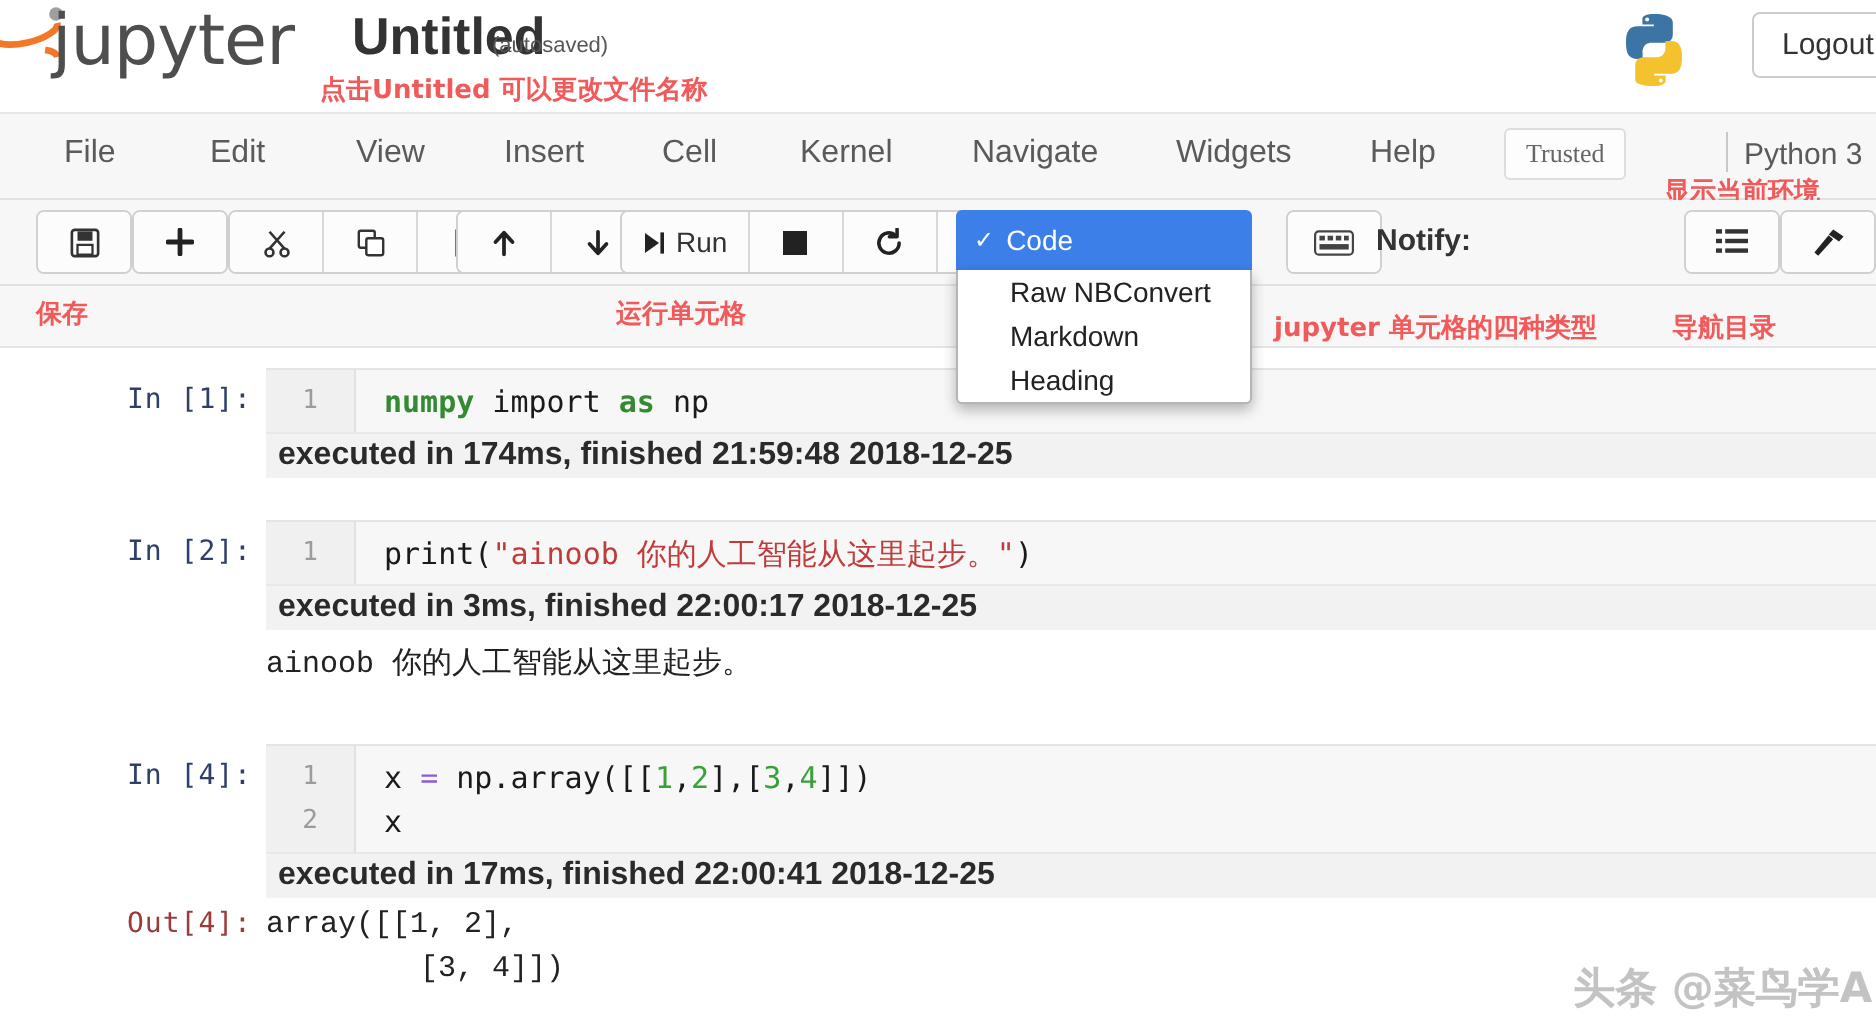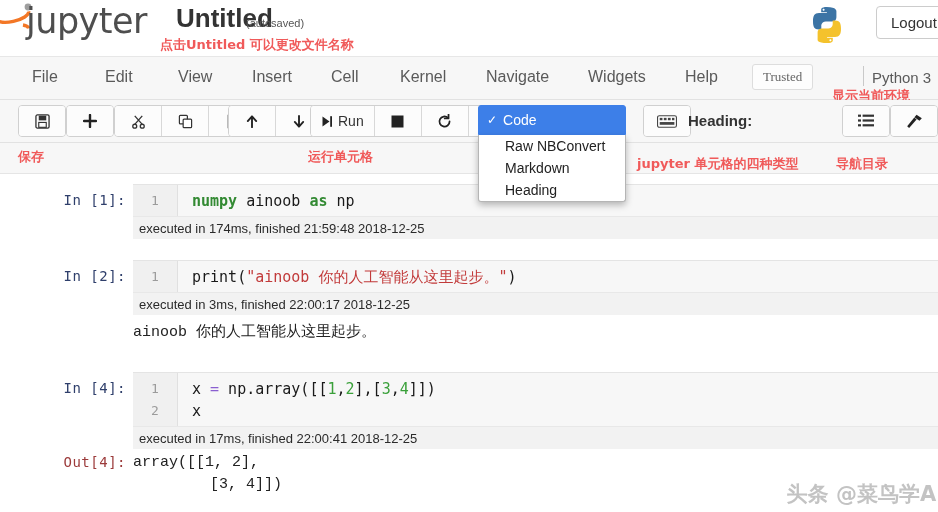--- a/index.html
+++ b/index.html
@@ -144,21 +144,21 @@
     font-family:"DejaVu Sans Mono", monospace;font-size:15px;color:#1a1a1a;
     line-height:22px;white-space:pre;background:#f7f7f7;
   }
   .kw{color:#338a33;font-weight:bold;}
   .str{color:#c23b3b;}
   .num{color:#3aa03a;}
   .op{color:#8a5fd0;}
   .exec-bar{
     position:absolute;left:133px;right:0;height:22px;
     background:#f2f2f2;border-top:1px solid #e8e8e8;
-    font-size:13px;color:#2a2a2a;font-weight:400;
+    font-size:16px;color:#2a2a2a;font-weight:700;
     display:flex;align-items:center;padding-left:6px;
     font-family:"Liberation Sans", sans-serif;
   }
   .outtext{
     position:absolute;left:133px;
     font-family:Liberation Mono, monospace;font-size:15px;color:#222;
     white-space:pre;line-height:22px;
   }
   .watermark{
     position:absolute;right:-6px;bottom:8px;
@@ -311,21 +311,21 @@
           <rect x="0.6" y="0.6" width="20.8" height="12.8" rx="2" fill="none" stroke="#444" stroke-width="1.2"></rect>
           <rect x="3" y="3" width="3" height="2.6" fill="#444"></rect>
           <rect x="7.5" y="3" width="3" height="2.6" fill="#444"></rect>
           <rect x="12" y="3" width="3" height="2.6" fill="#444"></rect>
           <rect x="16.5" y="3" width="2.6" height="2.6" fill="#444"></rect>
           <rect x="3" y="7.6" width="16.1" height="3" fill="#444"></rect>
         </svg>
     </div>
   </div>
 
-  <span class="notify-label">Heading:</span>
+  <span class="notify-label">Notify:</span>
 
   <div class="tb-group" style="left:842px">
     <div class="tb-btn">
       <svg width="16" height="14" viewBox="0 0 16 14">
           <rect x="0" y="0.6" width="3" height="2.2" fill="#333"></rect>
           <rect x="4.6" y="0.6" width="11.4" height="2.2" fill="#333"></rect>
           <rect x="0" y="5.4" width="3" height="2.2" fill="#333"></rect>
           <rect x="4.6" y="5.4" width="11.4" height="2.2" fill="#333"></rect>
           <rect x="0" y="10.2" width="3" height="2.2" fill="#333"></rect>
           <rect x="4.6" y="10.2" width="11.4" height="2.2" fill="#333"></rect>
@@ -349,21 +349,21 @@
   <span class="anno" style="left:836px;top:12px">导航目录</span>
 </div>
 
 <div class="notebook">
 
   <div class="cell" style="top:10px">
     <div class="prompt" style="top:8px">In [1]:</div>
     <div class="inputarea">
       <div class="codebox">
         <div class="gutter">1</div>
-        <div class="code"><span class="kw">numpy</span><span> ainoob </span><span class="kw">as</span><span> np</span></div>
+        <div class="code"><span class="kw">numpy</span><span> import </span><span class="kw">as</span><span> np</span></div>
       </div>
     </div>
     <div class="exec-bar" style="top:32px">executed in 174ms, finished 21:59:48 2018-12-25</div>
   </div>
 
   <div class="cell" style="top:86px">
     <div class="prompt" style="top:8px">In [2]:</div>
     <div class="inputarea">
       <div class="codebox">
         <div class="gutter">1</div>

